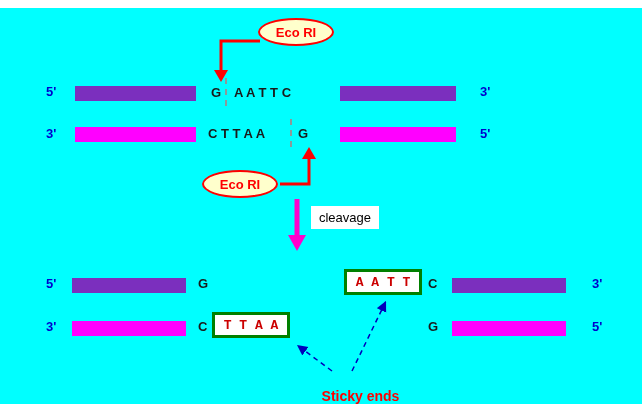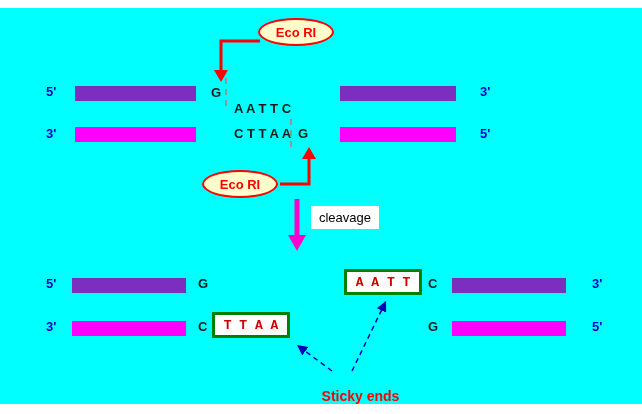--- a/index.html
+++ b/index.html
@@ -130,27 +130,27 @@
   </svg>
 
   <div class="oval" style="left:258px; top:18px;">
     <span>Eco RI</span>
   </div>
 
   <span class="end-label" style="left:46px; top:84px;">5'</span>
   <div class="bar top-strand" style="left:75px; top:86px; width:121px;"></div>
   <span class="seq" style="left:211px; top:85px;">G</span>
   <div class="cut-line" style="left:225px; top:78px;"></div>
-  <span class="seq" style="left:234px; top:85px;margin-top:16px;">A A T T C</span>
+  <span class="seq" style="left:234px; top:85px;">A A T T C</span>
   <div class="bar top-strand" style="left:340px; top:86px; width:116px;"></div>
   <span class="end-label" style="left:480px; top:84px;">3'</span>
 
   <span class="end-label" style="left:46px; top:126px;">3'</span>
   <div class="bar bottom-strand" style="left:75px; top:127px; width:121px;"></div>
-  <span class="seq" style="left:208px; top:126px;margin-left:26px;">C T T A A</span>
+  <span class="seq" style="left:208px; top:126px;">C T T A A</span>
   <div class="cut-line" style="left:290px; top:119px;"></div>
   <span class="seq" style="left:298px; top:126px;">G</span>
   <div class="bar bottom-strand" style="left:340px; top:127px; width:116px;"></div>
   <span class="end-label" style="left:480px; top:126px;">5'</span>
 
   <div class="oval" style="left:202px; top:170px;">
     <span>Eco RI</span>
   </div>
 
   <div class="cleavage-box">

